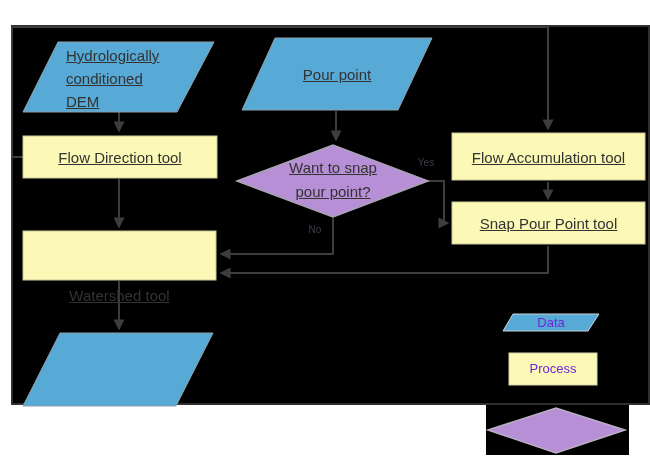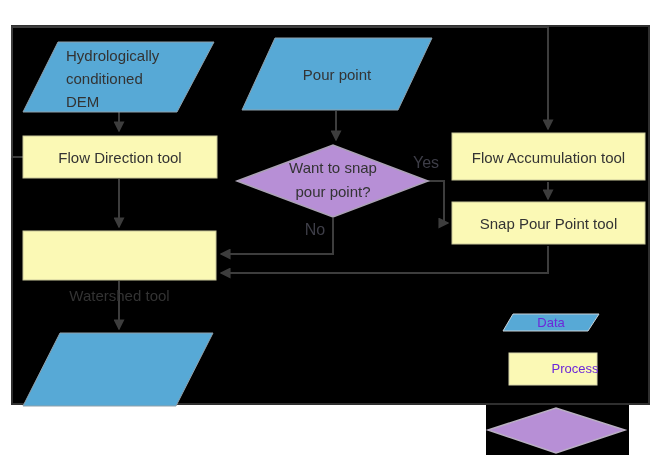--- a/index.html
+++ b/index.html
@@ -23,46 +23,47 @@
     background:#000000;
   }
   svg.layer { position:absolute; left:0; top:0; }
   .lbl {
     position:absolute;
     color:#333333;
     text-align:center;
     white-space:pre-line;
     font-size:15px;
     line-height:18px;
+    text-decoration:underline;
   }
   .lbl-dem      { left:66px;  top:44px;  width:130px; text-align:left; line-height:23px; }
   .lbl-pour     { left:267px; top:66px;  width:140px; }
   .lbl-flowdir  { left:23px;  top:149px; width:194px; }
   .lbl-flowacc  { left:452px; top:149px; width:193px; }
   .lbl-snap     { left:452px; top:215px; width:193px; }
   .lbl-wstool   { left:23px;  top:248px; width:193px;margin-top:39px; }
   .lbl-ws       { left:38px;  top:361px; width:160px; }
   .lbl-decision { left:258px; top:156px; width:150px; line-height:24px; }
   .lbl-edge {
     position:absolute;
-    font-size:16px; line-height:13px;
+    font-size:10px; line-height:13px;
     color:#3e3e48;
     text-align:center;
   }
   .lbl-yes { left:408px; top:156px; width:36px; }
   .lbl-no  { left:300px; top:223px; width:30px; }
   .lbl-legend {
     position:absolute;
     font-size:13px; line-height:16px;
     color:#6d28d9;
     text-align:center;
     white-space:nowrap;
   }
   .lbl-legend-data     { left:503px; top:315px; width:96px;  }
-  .lbl-legend-process  { left:539px; top:361px; width:72px;  }
+  .lbl-legend-process  { left:517px; top:361px; width:72px;  }
   .lbl-legend-decision { left:489px; top:423px; width:136px; }
 </style>
 </head>
 <body>
 
 <div class="canvas">
 
   <div class="bg-main"></div>
   <div class="bg-legend-patch"></div>
 

